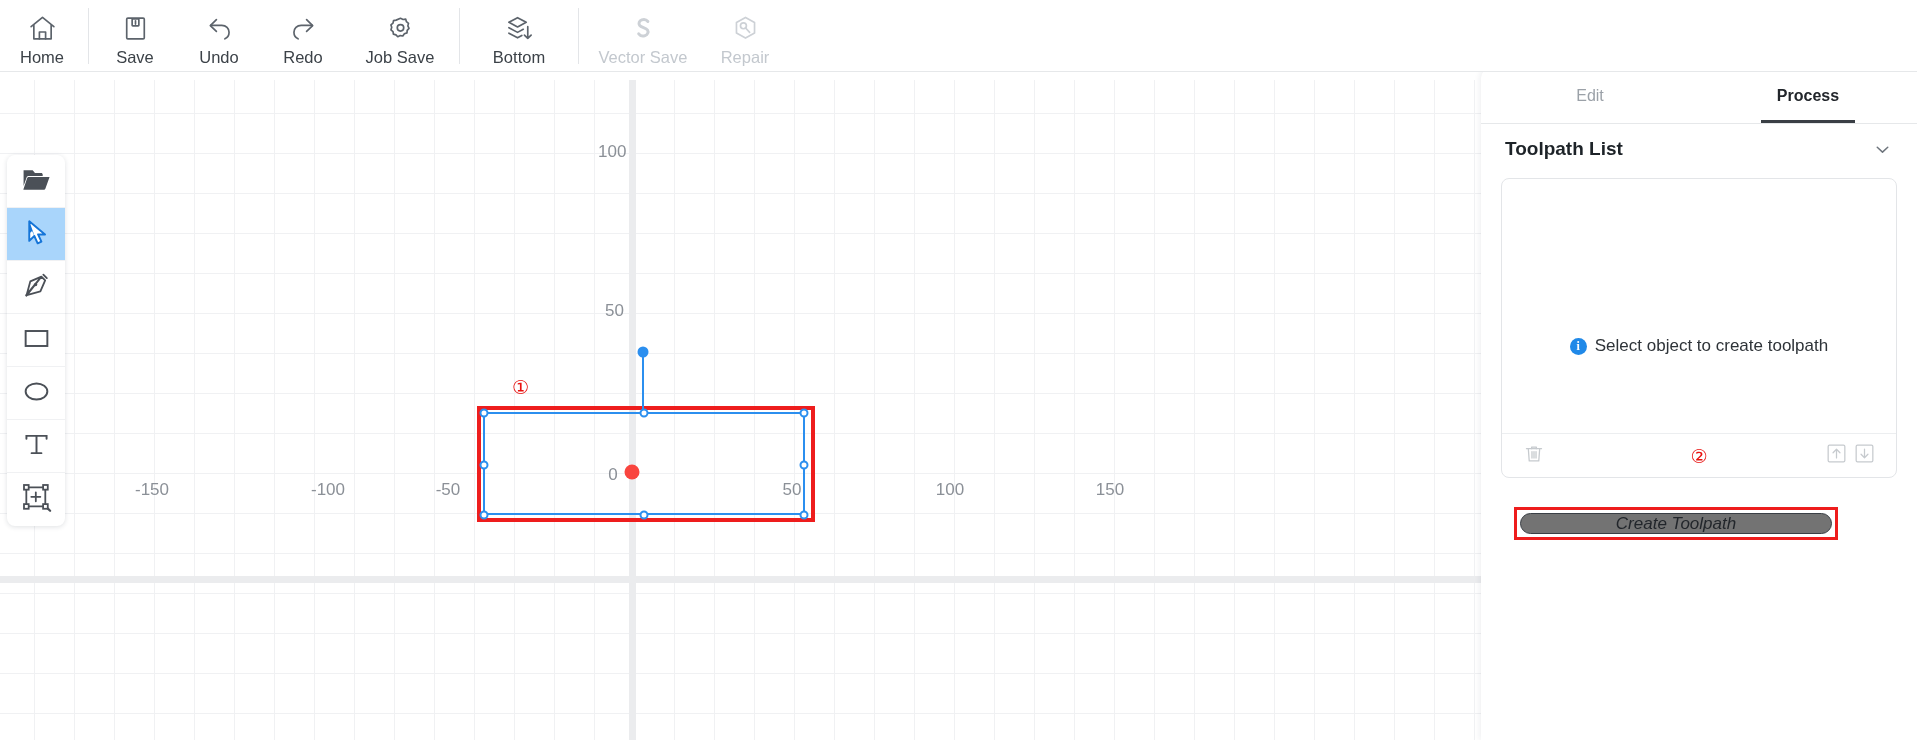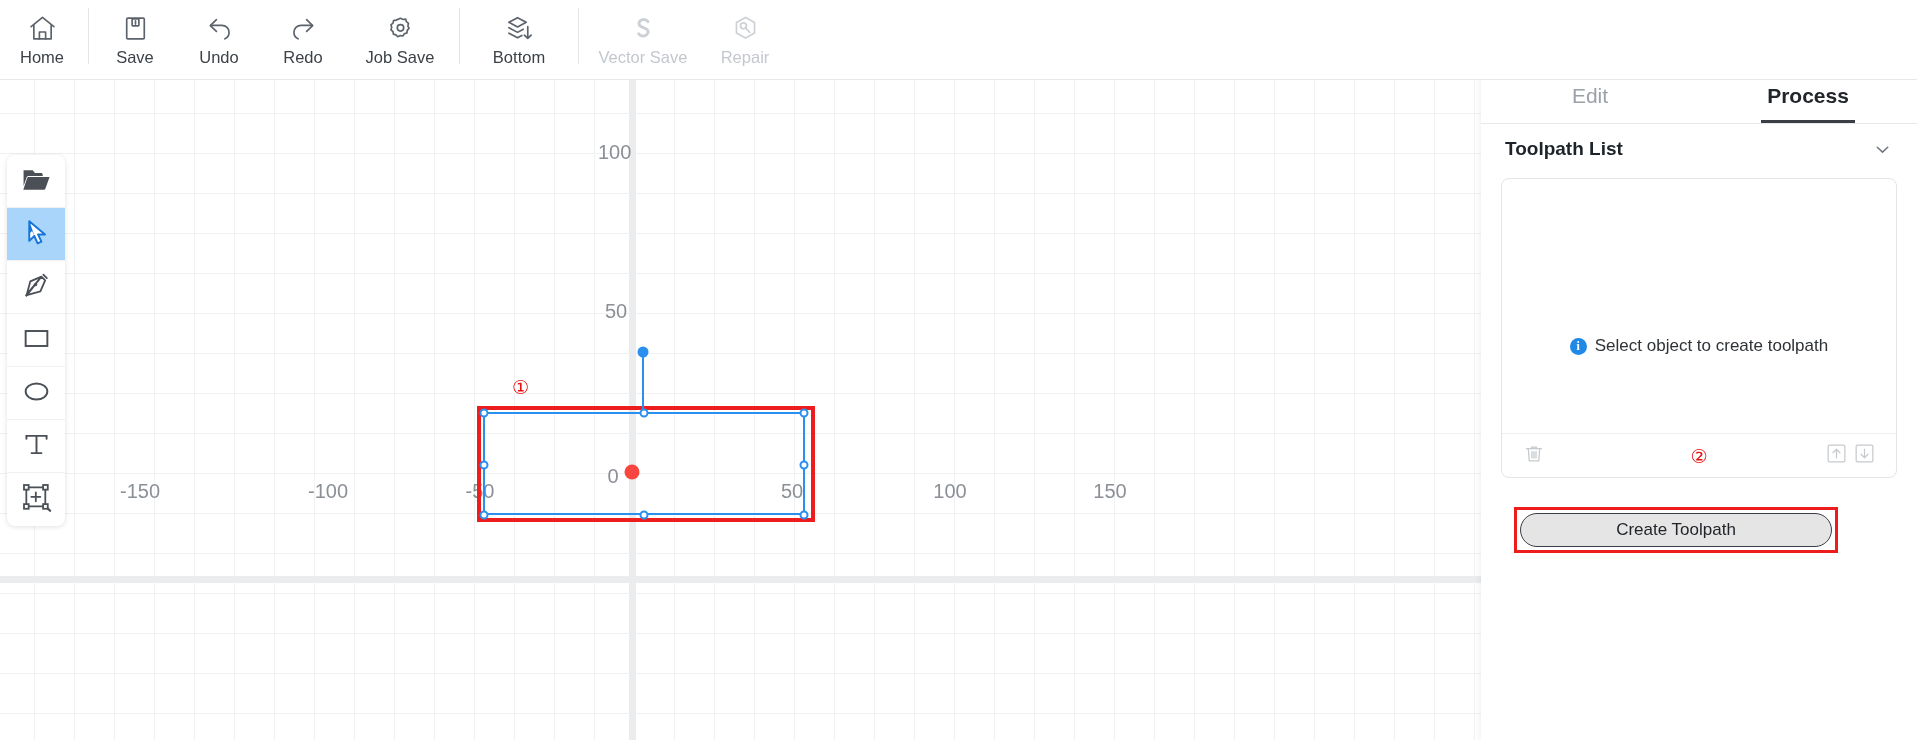--- a/index.html
+++ b/index.html
@@ -14,21 +14,21 @@
     overflow: hidden;
     position: relative;
     -webkit-font-smoothing: antialiased;
   }
 
   
   .toolbar {
     position: absolute;
     left: 0; top: 0;
     width: 1917px;
-    height: 80px;
+    height: 72px;
     background: #ffffff;
     border-bottom: 1px solid #e6e8ea;
     display: flex;
     align-items: flex-start;
     box-sizing: border-box;
     z-index: 40;
   }
   .tb-group {
     display: flex;
     align-items: flex-start;
@@ -109,21 +109,21 @@
   .axis-y {
     position: absolute;
     left: 629px;
     top: 0;
     width: 7px;
     height: 660px;
     background: #ebecee;
   }
   .tick {
     position: absolute;
-    font-size: 20px;
+    font-size: 17px;
     color: #8b9097;
     white-space: nowrap;
     user-select: none;
     text-align: right;
   }
   .tick.xt { transform: translateX(-50%); top: 400px; }
   .tick.yt { transform: translateY(-50%); }
 
   
   .sel-red-outline {
@@ -217,21 +217,21 @@
   .tabs {
     display: flex;
     height: 55px;
     border-bottom: 1px solid #e6e8ea;
   }
   .tab {
     flex: 1;
     display: flex;
     align-items: center;
     justify-content: center;
-    font-size: 21px;
+    font-size: 16px;
     color: #9ba1a8;
     cursor: pointer;
     position: relative;
     user-select: none;
   }
   .tab.active {
     color: #22262b;
     font-weight: bold;
   }
   .tab.active::after {
@@ -333,29 +333,30 @@
     left: 12px;
     top: 328px;
     width: 312px;
     border: 3px solid #ee1d1d;
     padding: 3px;
     box-sizing: content-box;
   }
   .create-btn {
     display: block;
     width: 100%;
-    height: 34px;
-    background: #e5e5e5;
+    height: 21px;
+    background: #737373;
     border: 1px solid #3a3f45;
     border-radius: 17px;
     font-family: "Liberation Sans", sans-serif;
     font-size: 17px;
     color: #22262b;
     cursor: pointer;
     padding: 0;
+    font-style: italic;
   }
 </style>
 </head>
 <body>
 
 <div class="toolbar">
 
   <div class="tb-group">
     <div class="tb-item">
       <span class="tb-ico">
@@ -450,23 +451,23 @@
     </div>
   </div>
 
 </div>
 
 <div class="canvas">
   <div class="grid-minor"></div>
   <div class="axis-x"></div>
   <div class="axis-y"></div>
 
-  <div class="tick xt" style="left:140px">-150</div>
+  <div class="tick xt" style="left:152px">-150</div>
   <div class="tick xt" style="left:328px">-100</div>
-  <div class="tick xt" style="left:480px">-50</div>
+  <div class="tick xt" style="left:448px">-50</div>
   <div class="tick xt" style="left:613px; top:385px">0</div>
   <div class="tick xt" style="left:792px">50</div>
   <div class="tick xt" style="left:950px">100</div>
   <div class="tick xt" style="left:1110px">150</div>
 
   <div class="tick yt" style="left:598px; top:72px">100</div>
   <div class="tick yt" style="left:605px; top:231px">50</div>
 
   <div class="sel-red-outline" style="left:477px; top:326px; width:338px; height:116px;"></div>
 

